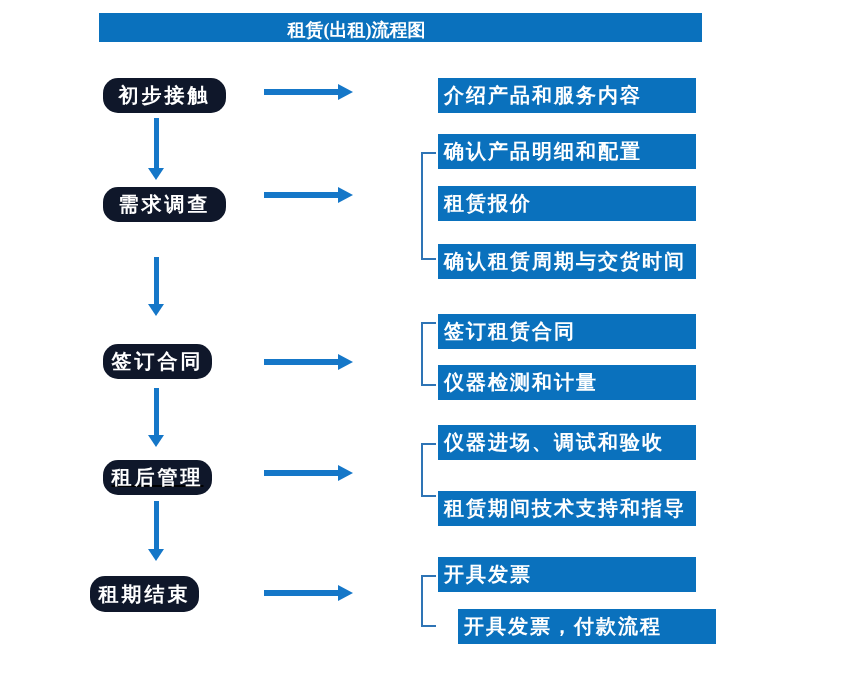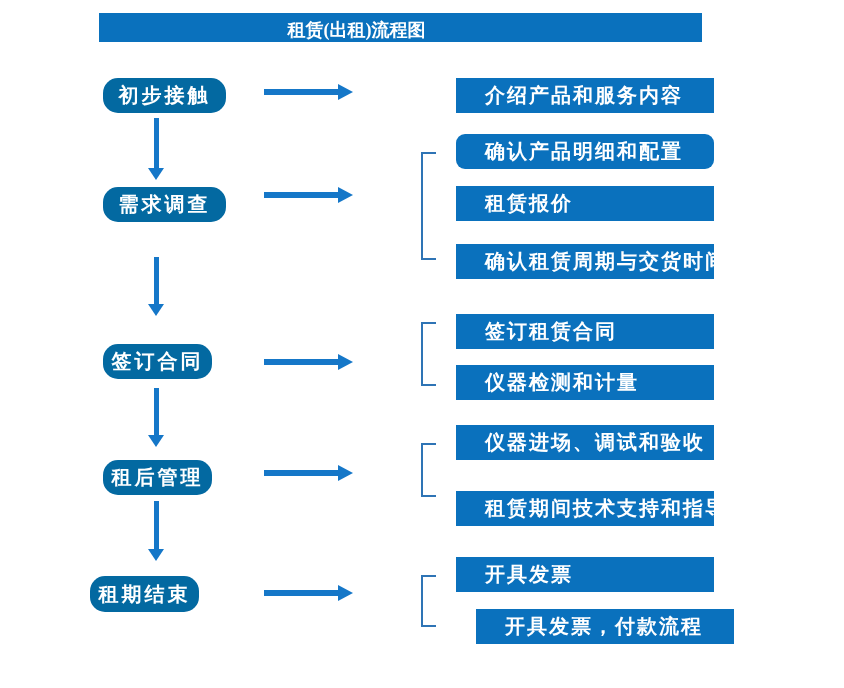--- a/index.html
+++ b/index.html
@@ -27,42 +27,42 @@
     box-sizing: border-box;
   }
   .title-bar span {
     color: #ffffff;
     font-size: 18px;
     font-weight: bold;
     white-space: nowrap;
   }
   .step-box {
     position: absolute;
-    background: #0369a1;
+    background: #0f172a;
     display: flex;
     align-items: center;
     justify-content: center;
     box-sizing: border-box;
     border-radius: 15px;
   }
   .step-box span {
     color: #ffffff;
     font-size: 20px;
     font-weight: bold;
     letter-spacing: 3px;
     white-space: nowrap;
   }
   .sub-box {
     position: absolute;
-    left: 456px;
+    left: 438px;
     width: 258px; height: 35px;
     background: #0a71bd;
     display: flex;
     align-items: center;
-    padding-left: 29px;
+    padding-left: 6px;
     box-sizing: border-box;
   }
   .sub-box span {
     color: #ffffff;
     font-size: 20px;
     font-weight: bold;
     letter-spacing: 2px;
     white-space: nowrap;
   }
   .h-arrow {
@@ -124,21 +124,21 @@
 
   <div class="step-box" style="left:103px;top:78px;width:123px;height:35px;">
     <span>初步接触</span>
   </div>
   <div class="step-box" style="left:103px;top:187px;width:123px;height:35px;text-align:right;">
     <span>需求调查</span>
   </div>
   <div class="step-box" style="left:103px;top:344px;width:109px;height:35px;">
     <span>签订合同</span>
   </div>
-  <div class="step-box" style="left:103px;top:460px;width:109px;height:35px;">
+  <div class="step-box" style="left:103px;top:460px;width:109px;height:35px;text-decoration:underline;">
     <span>租后管理</span>
   </div>
   <div class="step-box" style="left:90px;top:576px;width:109px;height:36px;">
     <span>租期结束</span>
   </div>
 
   <div class="h-arrow" style="top:84px;">
     <div class="shaft"></div>
     <div class="head"></div>
   </div>
@@ -177,21 +177,21 @@
   </div>
 
   <div class="bracket" style="top:152px;height:108px;"></div>
   <div class="bracket" style="top:322px;height:64px;"></div>
   <div class="bracket" style="top:443px;height:54px;"></div>
   <div class="bracket" style="top:575px;height:52px;"></div>
 
   <div class="sub-box" style="top:78px;">
     <span>介绍产品和服务内容</span>
   </div>
-  <div class="sub-box" style="top:134px;border-radius:9px;">
+  <div class="sub-box" style="top:134px;">
     <span>确认产品明细和配置</span>
   </div>
   <div class="sub-box" style="top:186px;">
     <span>租赁报价</span>
   </div>
   <div class="sub-box" style="top:244px;">
     <span>确认租赁周期与交货时间</span>
   </div>
   <div class="sub-box" style="top:314px;">
     <span>签订租赁合同</span>

